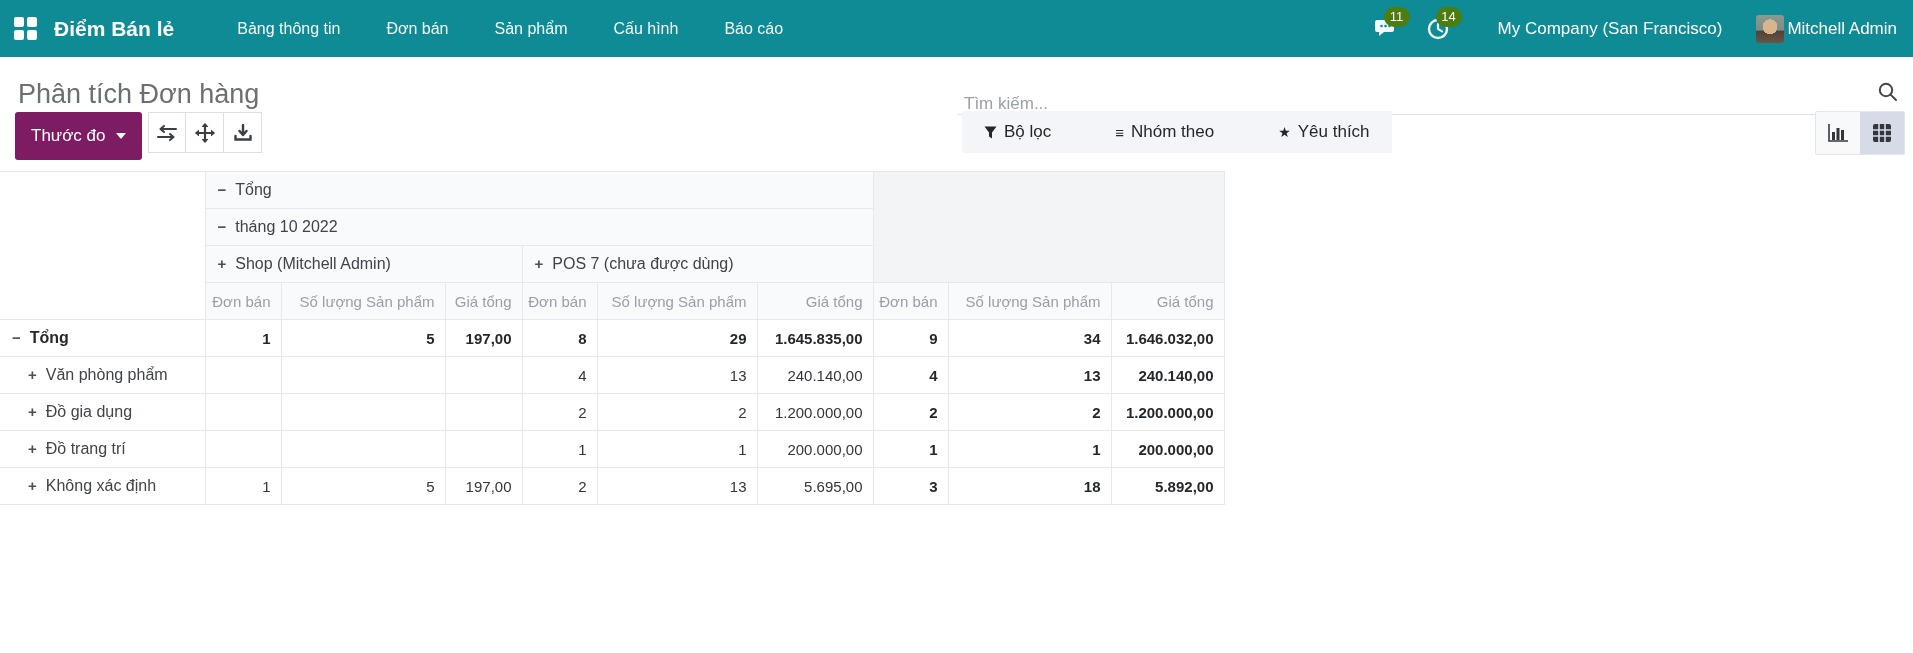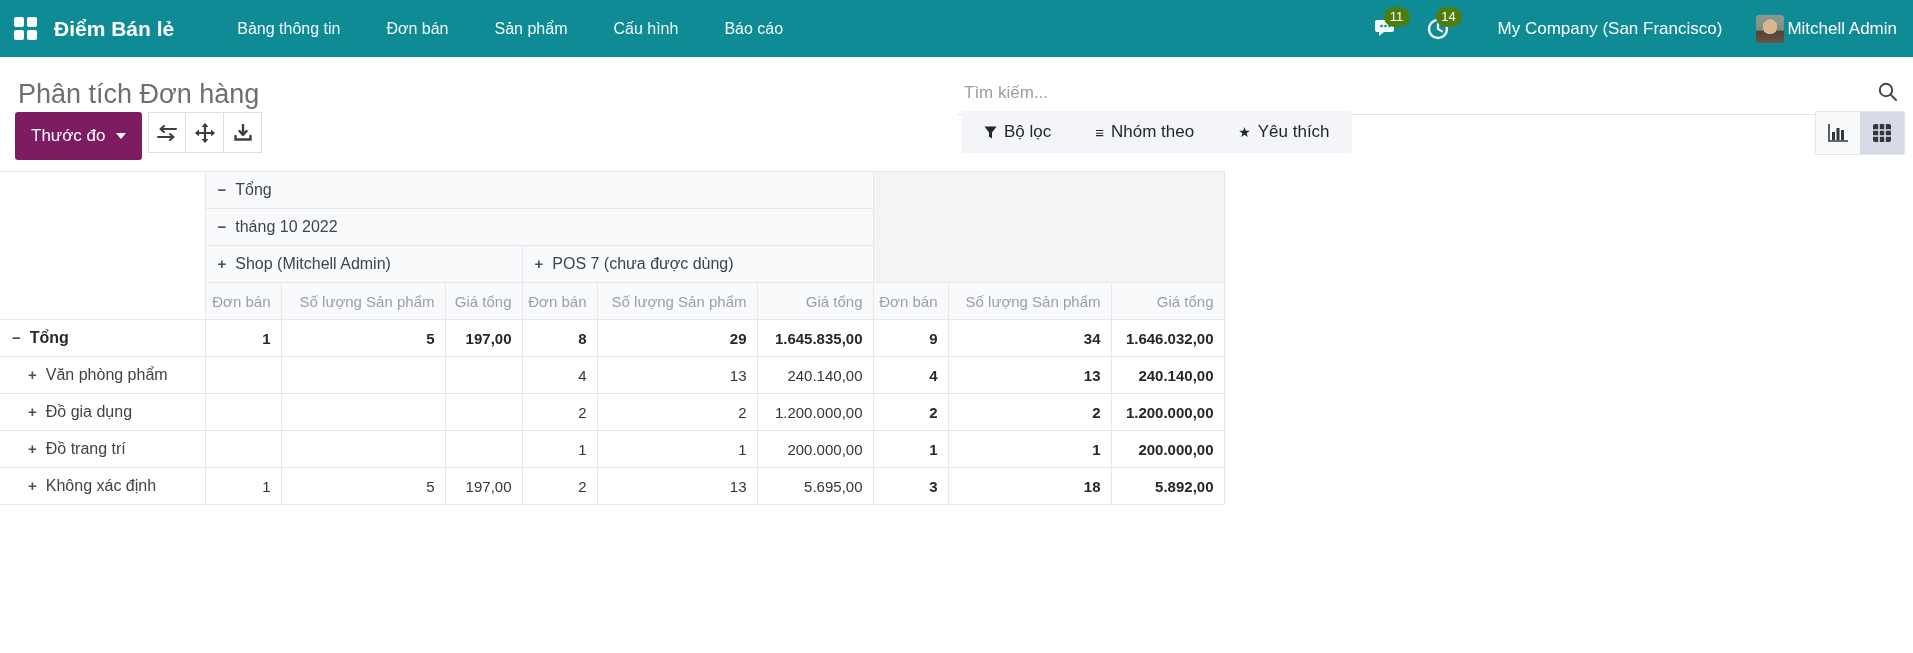--- a/index.html
+++ b/index.html
@@ -27,37 +27,37 @@
   .avatar { width:28px; height:28px; border-radius:3px;
             background:
               radial-gradient(circle at 50% 42%, #d8b58e 0 34%, transparent 35%),
               linear-gradient(180deg,#8a9a8f 0%, #7d8d85 55%, #4e4137 56%, #6b5446 100%); }
   .user-name { font-size:17px; white-space:nowrap; }
 
   
   .cp { position:relative; height:112px; }
   .page-title { position:absolute; left:18px; top:22px; font-size:27px; color:#6a6f74; }
   .searchbox { position:absolute; left:958px; right:8px; top:14px; height:44px;
-               border-bottom:1px solid #dfe2e6; display:flex; align-items:center; cursor:text; }
+               border-bottom:1px solid #dfe2e6; display:flex; align-items:flex-end; cursor:text; }
   .search-ph { color:#9aa0a6; font-size:17px; padding-left:6px; }
   .search-icon { position:absolute; right:6px; top:10px; }
 
   .btn-measures { position:absolute; left:15px; top:55px; height:48px; padding:0 16px;
                   background:#7d1c63; color:#fff; border:none; border-radius:3px;
                   font-size:17px; font-family:inherit; display:flex; align-items:center;
                   gap:10px; cursor:pointer; }
   .caret-down { width:0; height:0; border-left:5px solid transparent;
                 border-right:5px solid transparent; border-top:6px solid #fff; }
   .icon-group { position:absolute; left:148px; top:55px; display:flex; }
   .icon-btn { width:38px; height:41px; background:#fff; border:1px solid #dcdfe3;
               display:flex; align-items:center; justify-content:center; cursor:pointer; }
   .icon-btn + .icon-btn { border-left:none; }
 
   .filterbar { position:absolute; left:962px; top:54px; height:42px; background:#f3f5f9;
-               border-radius:2px; display:flex; align-items:center; padding:0 22px; gap:44px; }
+               border-radius:2px; display:flex; align-items:center; padding:0 22px; gap:64px; }
   .filter-item { display:flex; align-items:center; gap:7px; font-size:17px; color:#23272b;
                  cursor:pointer; white-space:nowrap; }
   .star-glyph { font-size:14px; color:#23272b; }
   .bars-glyph { font-size:15px; font-weight:700; color:#23272b; }
 
   .view-switcher { position:absolute; right:8px; top:54px; display:flex;
                    border:1px solid #e3e6ea; border-radius:2px; overflow:hidden; }
   .vs-btn { width:44px; height:42px; display:flex; align-items:center; justify-content:center;
             background:#f8f9fb; cursor:pointer; }
   .vs-btn.active { background:#d7dbe8; }

